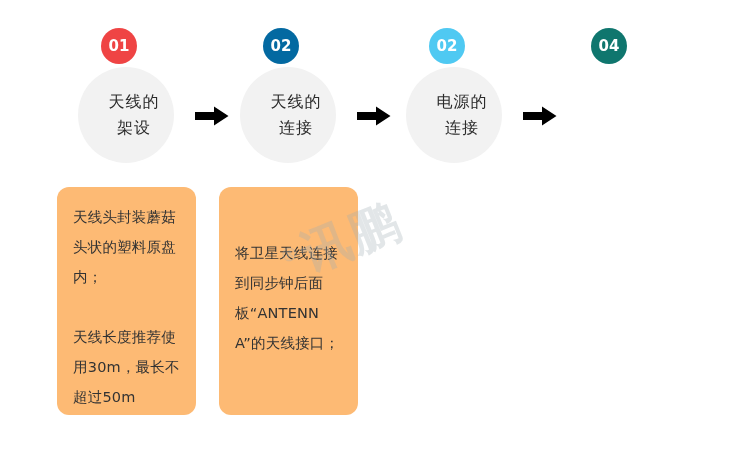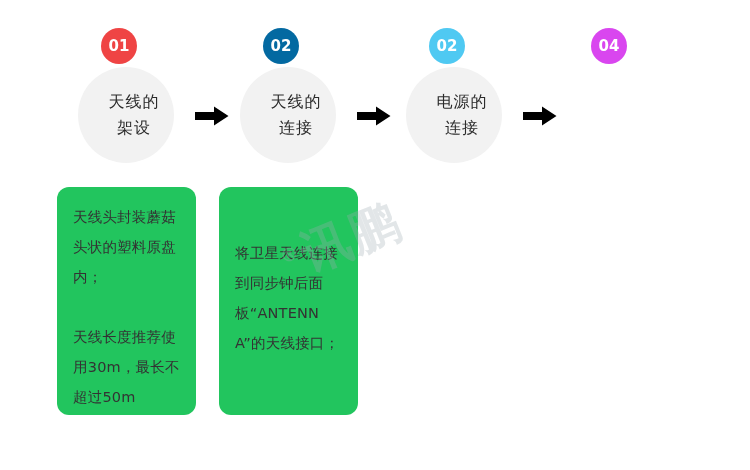--- a/index.html
+++ b/index.html
@@ -124,21 +124,21 @@
   }
   .arrow svg { display: block; }
 
   
   .card {
     position: absolute;
     top: 187px;
     left: 13px;
     width: 139px;
     height: 228px;
-    background: #22c55e;
+    background: #fdba74;
     border-radius: 12px;
     box-sizing: border-box;
     padding: 15px 14px 12px 16px;
     z-index: 4;
     display: flex;
     flex-direction: column;
   }
   .card.v-center {
     justify-content: center;
     padding-top: 10px;
@@ -206,16 +206,16 @@
       <div class="circle-line">连接</div>
     </div>
     <div class="arrow">
       <svg width="34" height="20" viewBox="0 0 34 20" aria-hidden="true">
         <path d="M0 6 H19 V0.5 L33.5 10 L19 19.5 V14 H0 Z" fill="#000000"></path>
       </svg>
     </div>
   </div>
 
   <div class="column col-3">
-    <div class="badge" style="background:#d946ef">04</div>
+    <div class="badge" style="background:#0f766e">04</div>
   </div>
 
 </div>
 
 </body></html>

